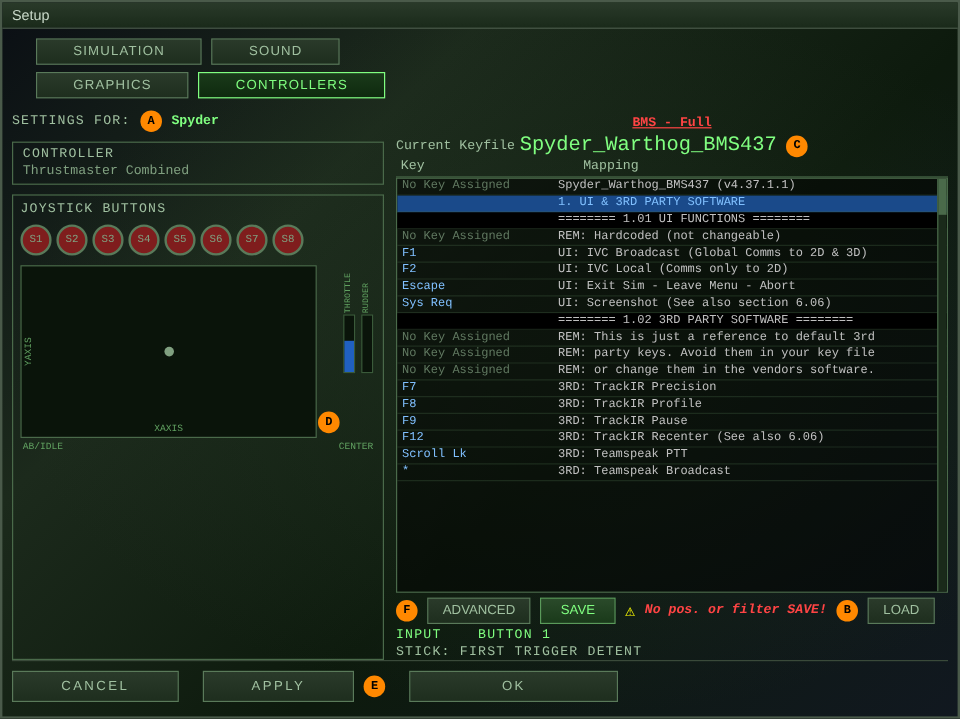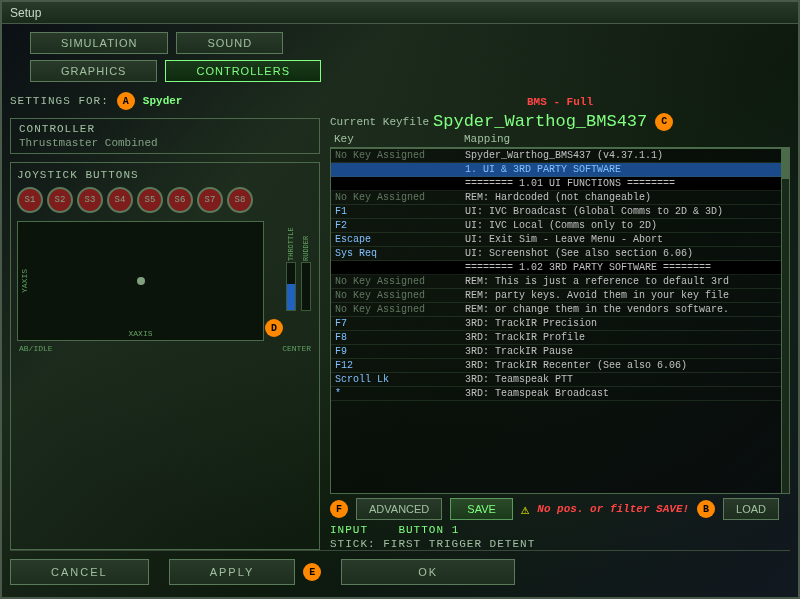--- a/index.html
+++ b/index.html
@@ -192,21 +192,21 @@
       align-items: center;
       justify-content: center;
       color: #80a080;
       font-size: 9px;
       cursor: pointer;
     }
 
     .joy-diagram {
       display: flex;
       gap: 1px;
-      height: 120px;
+      height: 144px;
     }
 
     .axes-area {
       border: 1px solid #4a6a4a;
       flex: 1;
       position: relative;
       background: #0a140a;
     }
 
     .joystick-dot {
@@ -225,20 +225,21 @@
       flex: 1;
       display: flex;
       flex-direction: column;
     }
 
     .bms-full-label {
       color: #ff4444;
       font-size: 11px;
       font-weight: bold;
       text-align: center;
+      text-decoration: underline;
     }
 
     .keyfile-row {
       display: flex;
       align-items: center;
       gap: 4px;
     }
 
     .keyfile-label {
       color: #a0c0a0;
@@ -267,21 +268,21 @@
 
     .key-table-header {
       display: flex;
       color: #a0c0a0;
       font-size: 11px;
       padding: 2px 4px;
       border-bottom: 1px solid #4a6a4a;
     }
 
     .col-key {
-      width: 130px;
+      width: 152px;
       flex-shrink: 0;
     }
 
     .col-mapping {
       flex: 1;
     }
 
     .key-table {
       flex: 1;
       overflow: hidden;

